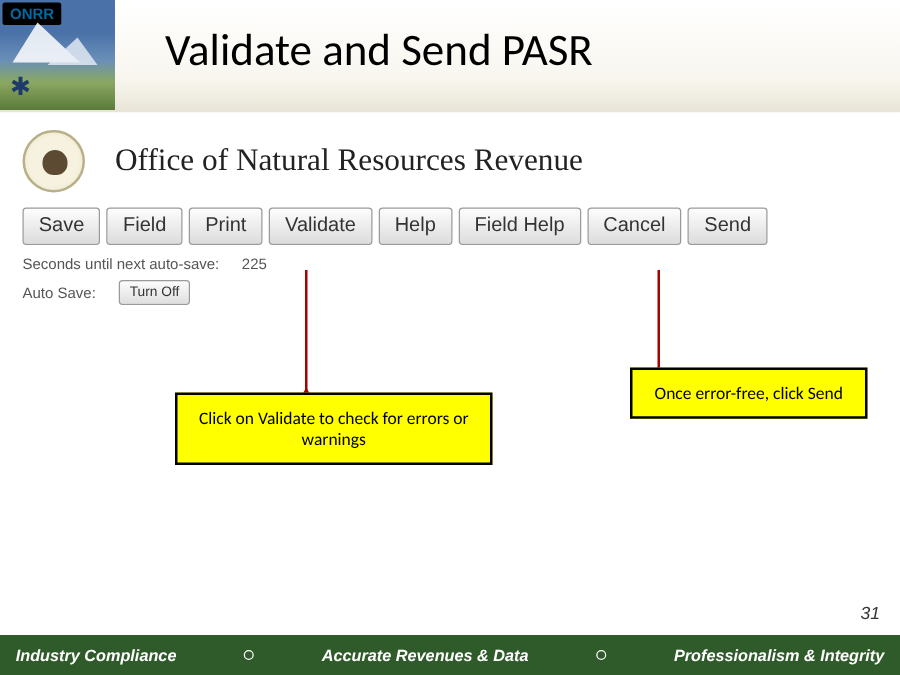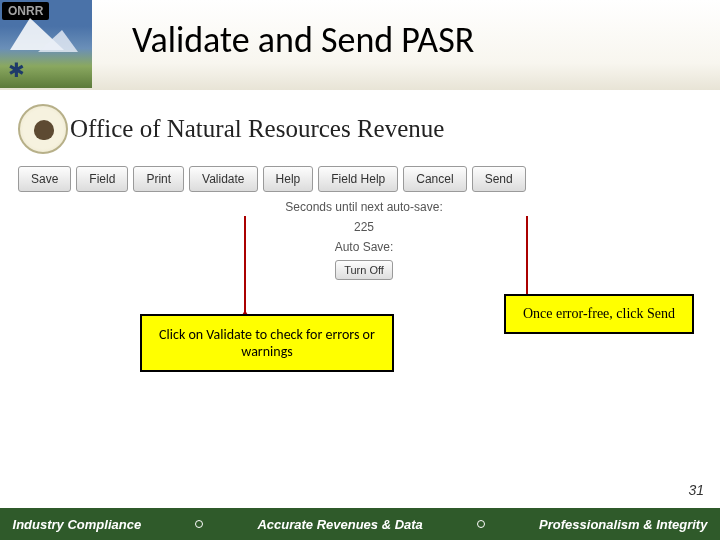--- a/index.html
+++ b/index.html
@@ -1,41 +1,41 @@
 <!DOCTYPE html>
 <html><head>
 <meta charset="utf-8">
 <style>
   * { margin: 0; padding: 0; box-sizing: border-box; }
   body { width: 720px; height: 540px; font-family: Arial, sans-serif; background: #fff; position: relative; overflow: hidden; }
   .header { display: flex; align-items: flex-start; height: 90px; background: linear-gradient(#fff, #f8f6ef 70%, #e8e4d6); }
   .logo-box { width: 92px; height: 88px; background: linear-gradient(#4a72a8 30%, #6a8fb8 55%, #8aa860 75%, #5c7a3a); position: relative; }
-  .onrr-tag { position: absolute; top: 2px; left: 2px; background: #000; color: #a3a3a3; font-size: 12px; font-weight: bold; padding: 2px 6px; border-radius: 2px; }
+  .onrr-tag { position: absolute; top: 2px; left: 2px; background: #000; color: #0369a1; font-size: 12px; font-weight: bold; padding: 2px 6px; border-radius: 2px; }
   .mountain { position: absolute; top: 18px; left: 10px; width: 0; height: 0; border-left: 20px solid transparent; border-right: 34px solid transparent; border-bottom: 32px solid #fff; opacity: 0.85; }
   .mountain2 { position: absolute; top: 30px; left: 38px; width: 0; height: 0; border-left: 24px solid transparent; border-right: 16px solid transparent; border-bottom: 22px solid #e9eef6; opacity: 0.8; }
   .turbine { position: absolute; bottom: 6px; left: 8px; color: #1e3a6a; font-size: 20px; }
   .title { flex: 1; text-align: left; padding-left: 40px; font-family: 'Calibri', Arial, sans-serif; font-size: 36px; font-weight: 400; color: #000; padding-top: 18px; }
   .app-area { background: #fff; padding: 14px 10px 4px 18px; }
-  .seal-row { display: flex; align-items: center; gap: 2px; margin-bottom: 12px; }
+  .seal-row { display: flex; align-items: center; gap: 24px; margin-bottom: 12px; }
   .seal { width: 50px; height: 50px; border-radius: 50%; border: 2px solid #b7b089; background: radial-gradient(circle, #f6f2df 60%, #e6dfc0); position: relative; }
   .seal::after { content: ""; position: absolute; top: 14px; left: 14px; width: 20px; height: 20px; background: #5d4a32; border-radius: 50% 50% 45% 45%; }
   .office-title { font-family: Georgia, 'Times New Roman', serif; font-size: 25px; font-weight: 500; color: #222; }
   .breadcrumb { font-size: 12px; color: #555; margin-bottom: 8px; }
   .breadcrumb .sep { font-size: 14px; font-weight: bold; color: #666; margin: 0 6px; }
   .btn-row { display: flex; gap: 5px; margin-bottom: 8px; }
-  .btn { background: linear-gradient(#fdfdfd, #dcdcdc); border: 1px solid #9a9a9a; border-radius: 3px; padding: 5px 12px; font-size: 12px; color: #333; cursor: pointer; }
-  .meta-row { font-size: 12px; color: #555; margin-bottom: 6px; display: flex; align-items: center; gap: 6px; flex-direction: column; }
+  .btn { background: linear-gradient(#fdfdfd, #dcdcdc); border: 1px solid #9a9a9a; border-radius: 3px; padding: 5px 12px; font-size: 16px; color: #333; cursor: pointer; }
+  .meta-row { font-size: 12px; color: #555; margin-bottom: 6px; display: flex; align-items: center; gap: 18px; }
   .small-btn { background: linear-gradient(#fdfdfd, #dedede); border: 1px solid #9a9a9a; border-radius: 3px; padding: 3px 8px; font-size: 11px; color: #333; cursor: pointer; }
   .arrow { position: absolute; width: 2px; background: #a00; }
   .arrow::before { content: ""; position: absolute; bottom: -1px; left: -3px; border-left: 4px solid transparent; border-right: 4px solid transparent; border-top: 7px solid #a00; transform: rotate(180deg); }
   .arrow1 { left: 244px; top: 216px; height: 100px; }
   .arrow2 { left: 526px; top: 216px; height: 82px; }
   .callout { position: absolute; background: #ffff00; border: 2px solid #000; font-family: 'Calibri', Arial, sans-serif; font-size: 14px; padding: 10px 14px; text-align: center; }
   .callout1 { left: 140px; top: 314px; width: 254px; }
-  .callout2 { left: 504px; top: 294px; width: 190px; font-family: Liberation Serif, serif; }
+  .callout2 { left: 504px; top: 294px; width: 190px; }
   .page-num { position: absolute; right: 16px; bottom: 42px; font-size: 14px; font-style: italic; color: #333; }
   .footer { position: absolute; bottom: 0; left: 0; right: 0; height: 32px; background: #2f5a2a; color: #fff; display: flex; align-items: center; justify-content: space-around; font-size: 13px; font-style: italic; font-weight: bold; font-family: Arial, sans-serif; gap: 29px; }
   .dot { display: inline-block; width: 8px; height: 8px; border: 1px solid #fff; border-radius: 50%; }
 </style>
 </head>
 <body>
 
 <div class="header">
   <div class="logo-box">
     <span class="onrr-tag">ONRR</span>

